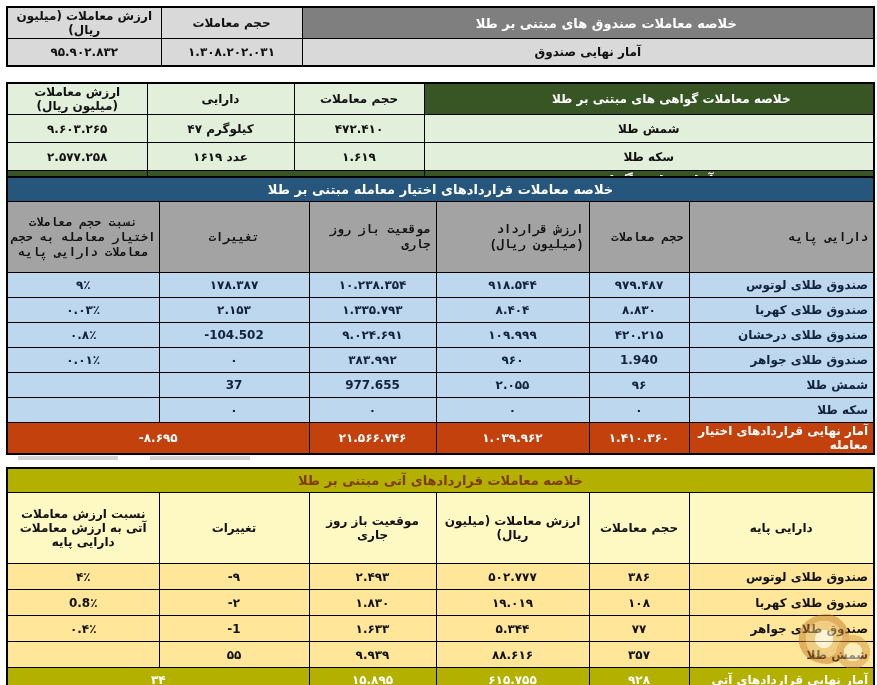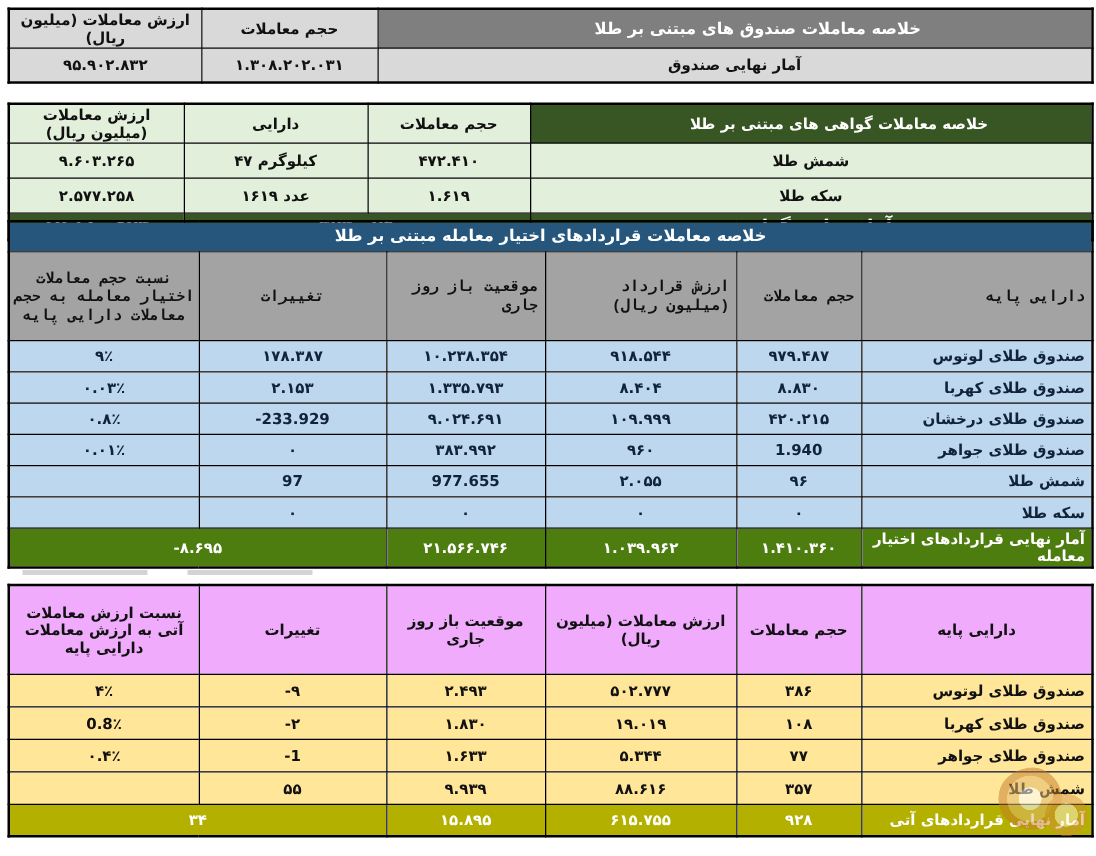--- a/index.html
+++ b/index.html
@@ -22,27 +22,27 @@
   .t-cert td,.t-cert th{background:#e2efda;}
   .t-cert .hrow th{height:21px;}
   .t-cert .drow td{height:25px;}
   .t-cert .frow td{height:14px;font-size:15px;}
   .t-cert .frow td{background:#375623;color:#fff;}
   
   .t-opt{top:176px;margin-left:12px;}
   .t-opt .title{background:#26567c;color:#fff;height:21px;font-size:13px;}
   .t-opt th{background:#a3a3a3;height:68px;font-size:12px;font-family:Liberation Mono, monospace;}
   .t-opt td{background:#bdd7ee;height:22px;color:#10233a;}
-  .t-opt .frow td{background:#4d7c0f;color:#fff;height:25px;}
+  .t-opt .frow td{background:#c2410c;color:#fff;height:25px;}
   .t-opt th.ha,.t-opt .lbl{text-align:right;padding-right:5px;}
   .t-opt .frow .lbl{}
   
   .t-fut{top:467px;}
   .t-fut .title{background:#b3b000;color:#7e3b04;height:21px;font-size:13px;}
-  .t-fut th{background:#f0abfc;height:68px;font-size:12px;margin-left:36px;}
+  .t-fut th{background:#fef9c3;height:68px;font-size:12px;margin-left:36px;}
   .t-fut td{background:#ffe699;height:23px;}
   .t-fut .lbl{text-align:right;padding-right:5px;}
   .t-fut .frow td{background:#b3b000;color:#fff;height:22px;}
   .lbl{text-align:right;padding-right:5px;}
   .ctr{text-align:center;}
   
   .artifact{position:absolute;height:4px;background:#c9c9c9;opacity:.8;}
   .a1{left:18px;top:456px;width:100px;}
   .a2{left:150px;top:456px;width:100px;}
   
@@ -146,37 +146,37 @@
       <td class="num">۸.۴۰۴</td>
       <td class="num">۱.۳۳۵.۷۹۳</td>
       <td class="num">۲.۱۵۳</td>
       <td class="num">۰.۰۳٪</td>
     </tr>
     <tr>
       <td class="lbl">صندوق طلای درخشان</td>
       <td class="num">۴۲۰.۲۱۵</td>
       <td class="num">۱۰۹.۹۹۹</td>
       <td class="num">۹.۰۲۴.۶۹۱</td>
-      <td class="num">-233.929</td>
+      <td class="num">-104.502</td>
       <td class="num">۰.۸٪</td>
     </tr>
     <tr>
       <td class="lbl">صندوق طلای جواهر</td>
       <td class="num">1.940</td>
       <td class="num">۹۶۰</td>
       <td class="num">۳۸۳.۹۹۲</td>
       <td class="num">۰</td>
       <td class="num">۰.۰۱٪</td>
     </tr>
     <tr>
       <td class="lbl">شمش طلا</td>
       <td class="num">۹۶</td>
       <td class="num">۲.۰۵۵</td>
       <td class="num">977.655</td>
-      <td class="num">97</td>
+      <td class="num">37</td>
       <td class="num"></td>
     </tr>
     <tr>
       <td class="lbl">سکه طلا</td>
       <td class="num">۰</td>
       <td class="num">۰</td>
       <td class="num">۰</td>
       <td class="num">۰</td>
       <td class="num"></td>
     </tr>
@@ -193,20 +193,23 @@
   <table class="t-fut">
     <colgroup>
         <col style="width:185px">
         <col style="width:100px">
         <col style="width:153px">
         <col style="width:127px">
         <col style="width:150px">
         <col style="width:152px">
       </colgroup>
     <tbody>
+        <tr>
+      <td class="title" colspan="6">خلاصه معاملات قراردادهای آتی مبتنی بر طلا</td>
+    </tr>
     <tr>
       <th>دارایی پایه</th>
       <th>حجم معاملات</th>
       <th>ارزش معاملات (میلیون ریال)</th>
       <th>موقعیت باز روز جاری</th>
       <th>تغییرات</th>
       <th>نسبت ارزش معاملات آتی به ارزش معاملات دارایی پایه</th>
     </tr>
     <tr>
       <td class="lbl">صندوق طلای لوتوس</td>

